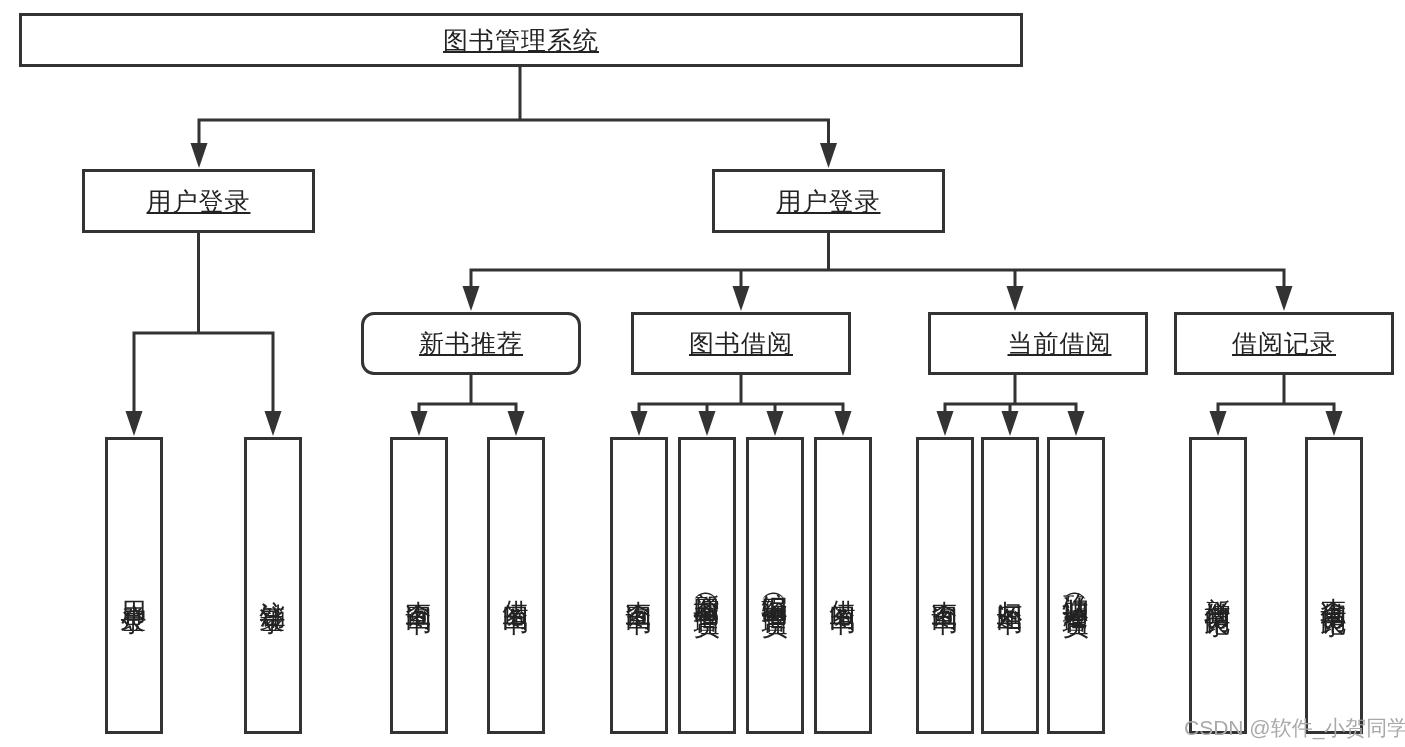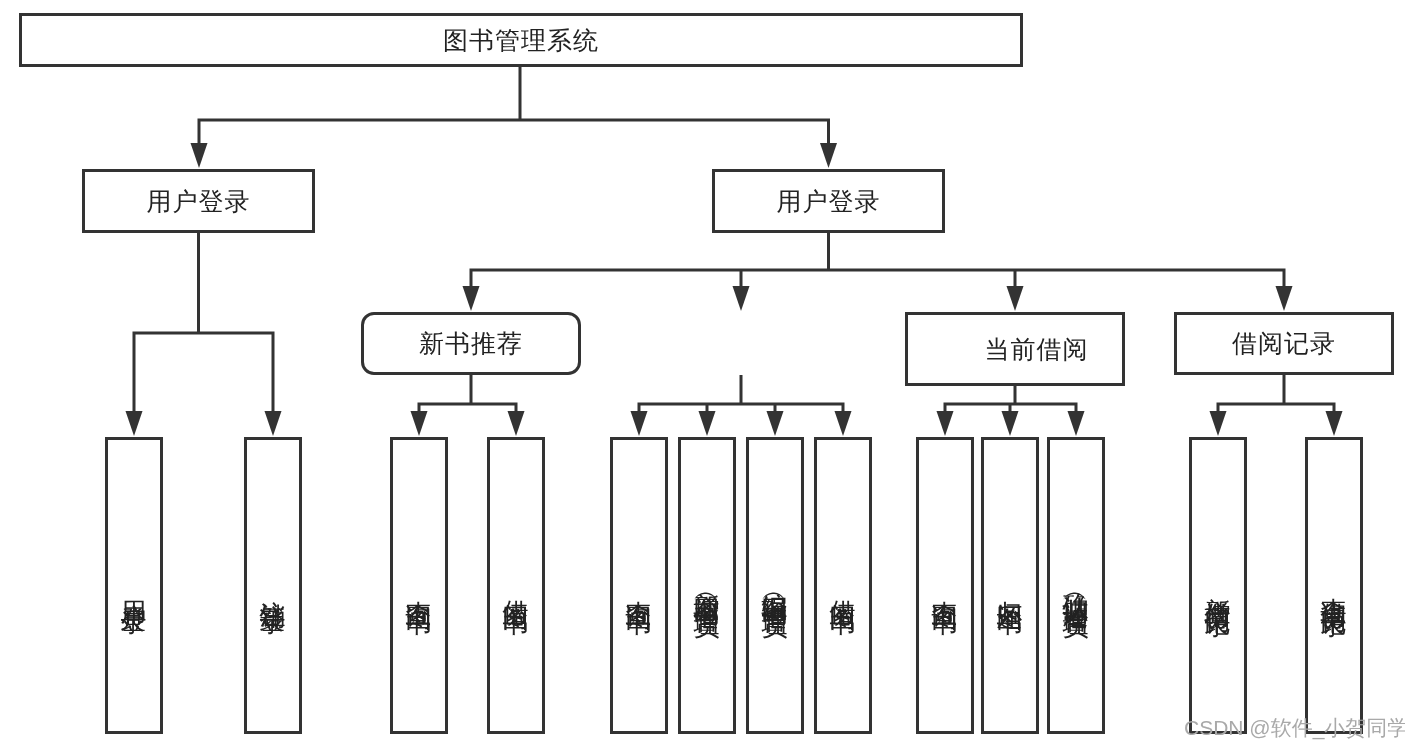--- a/index.html
+++ b/index.html
@@ -24,20 +24,21 @@
     background:#ffffff;
     border:3px solid var(--box-border);
     display:flex;align-items:center;justify-content:center;
     text-align:center;
   }
   .node .h{
     font-size:25px;
     letter-spacing:1px;
     color:var(--text);
     white-space:nowrap;
+    text-decoration:underline;
   }
   .leaf{
     position:absolute;
     width:58px;height:297px;top:437px;
     background:#ffffff;
     border:3px solid var(--box-border);
     display:flex;align-items:center;justify-content:center;
     overflow:hidden;
   }
   .leaf .v{
@@ -122,21 +123,24 @@
   <div class="node" style="left:82px;top:169px;width:233px;height:64px;">
     <span class="h">用户登录</span>
   </div>
   <div class="node" style="left:712px;top:169px;width:233px;height:64px;">
     <span class="h">用户登录</span>
   </div>
 
   <div class="node" style="left:361px;top:312px;width:220px;height:63px;border-radius:13px;">
     <span class="h">新书推荐</span>
   </div>
-  <div class="node" style="left:905px;top:312px;width:220px;height:74px;padding-left:43px;">
+  <div class="node" style="left:631px;top:312px;width:220px;height:63px;">
+    <span class="h">图书借阅</span>
+  </div>
+  <div class="node" style="left:928px;top:312px;width:220px;height:63px;padding-left:43px;">
     <span class="h">当前借阅</span>
   </div>
   <div class="node" style="left:1174px;top:312px;width:220px;height:63px;">
     <span class="h">借阅记录</span>
   </div>
 
   <div class="leaf" style="left:105px;">
     <span class="v">用户登录</span>
   </div>
   <div class="leaf" style="left:244px;">

